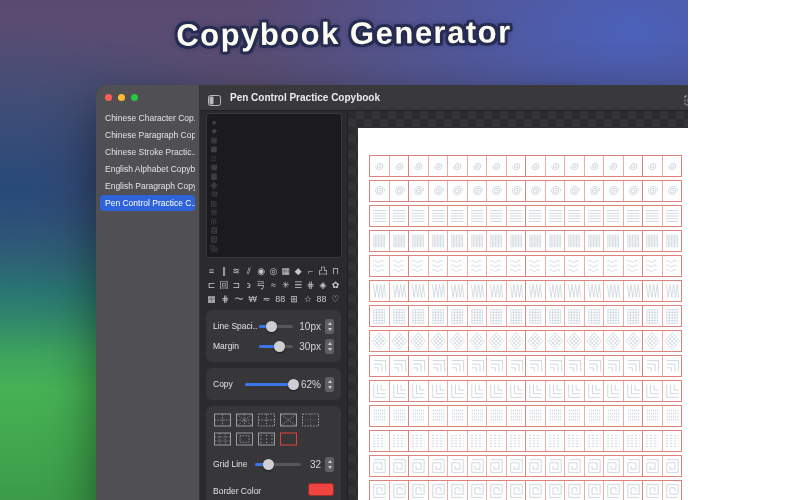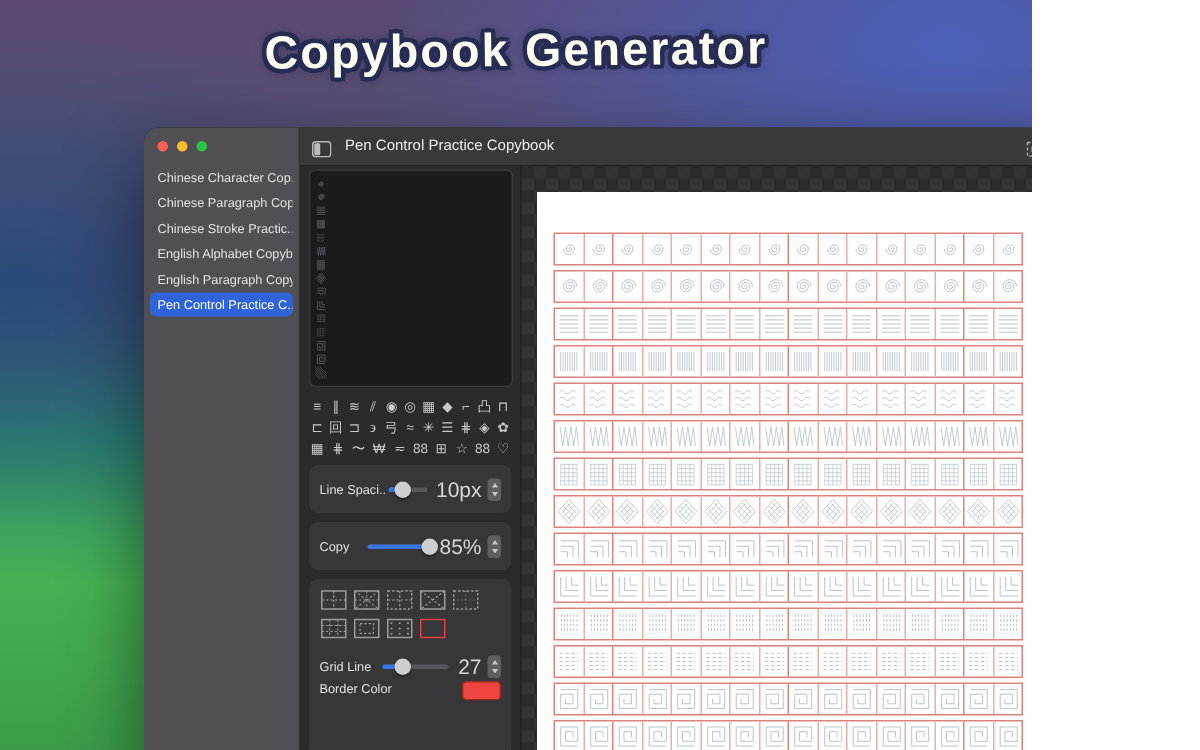--- a/index.html
+++ b/index.html
@@ -26,49 +26,49 @@
   .traffic { position:absolute; left:9px; top:9px; display:flex; gap:6px; }
   .tl { width:7px; height:7px; border-radius:50%; }
   .side-items { position:absolute; left:4px; right:4px; top:25px; }
   .side-item { height:16px; line-height:16px; padding:0 5px; font-size:8.5px; color:#e3e3e5;
     border-radius:4px; white-space:nowrap; overflow:hidden; margin-bottom:1px; }
   .side-item.sel { background:#2e63d9; color:#fff; }
   
   .titlebar { position:absolute; left:104px; right:0; top:0; height:26px; background:#39393b;
     border-bottom:1px solid #222; display:flex; align-items:center; padding:0 8px; }
   .tb-icon { width:13px; height:11px; margin-right:9px; color:#b9b9bc; flex:0 0 auto; }
-  .tb-title { font-size:10px; font-weight:normal; color:#ececee; white-space:nowrap; }
+  .tb-title { font-size:10px; font-weight:bold; color:#ececee; white-space:nowrap; }
   .tb-right { margin-left:auto; width:11px; height:11px; color:#a8a8ac; flex:0 0 auto; }
   
   .panel { position:absolute; left:104px; top:26px; width:148px; bottom:0; background:#2b2b2d;
     border-right:1px solid #202022; padding:2px 6px; }
   .preview { width:136px; height:145px; background:#1b1b1d; border:1px solid #39393c;
     border-radius:4px; padding:4px 3px; overflow:hidden; }
   .pvsvg { width:8px; height:9px; display:block; color:#939ca6; }
   .pat-rows { margin:6px 0 4px 0; }
   .pat-row { display:flex; justify-content:space-between; height:14px; align-items:center; }
   .pat-btn { font-size:9px; color:#c8c8ca; width:11px; text-align:center; line-height:12px; cursor:default; }
   .card { background:#37373a; border-radius:6px; padding:6px 7px; margin-bottom:6px; }
   .srow { display:flex; align-items:center; height:20px; }
   .slabel { font-size:8.5px; color:#e2e2e4; width:44px; white-space:nowrap; overflow:hidden; flex:0 0 auto; }
   .strack { position:relative; flex:1; height:3px; background:#56565b; border-radius:2px; margin:0 6px 0 2px; }
   .sfill { position:absolute; left:0; top:0; height:3px; border-radius:2px; background:#3a76e8; }
   .sthumb { position:absolute; top:-4px; width:11px; height:11px; border-radius:50%;
     background:#cfcfd3; box-shadow:0 1px 2px rgba(0,0,0,.5); }
-  .sval { font-size:14px; color:#d6d6d8; text-align:right; min-width:22px; flex:0 0 auto; }
+  .sval { font-size:10px; color:#d6d6d8; text-align:right; min-width:22px; flex:0 0 auto; }
   .stepper { width:9px; height:15px; background:#5e5e63; border-radius:2.5px; position:relative;
     margin-left:4px; flex:0 0 auto; }
   .stepper::before { content:""; position:absolute; left:2.5px; top:3px;
     border-left:2px solid transparent; border-right:2px solid transparent; border-bottom:3.5px solid #cbcbcf; }
   .stepper::after { content:""; position:absolute; left:2.5px; bottom:3px;
     border-left:2px solid transparent; border-right:2px solid transparent; border-top:3.5px solid #cbcbcf; }
   .gicons { display:flex; flex-wrap:wrap; gap:3px 3px; margin-bottom:7px; }
   .gicon { width:19px; height:16px; color:#9c9ca0; }
   .gicon.sel { color:#e4403c; }
-  .crow { display:flex; align-items:flex-start; height:22px; }
+  .crow { display:flex; align-items:flex-end; height:22px; }
   .clabel { font-size:8.5px; color:#e2e2e4; flex:1; }
   .swatch { width:26px; height:13px; border-radius:3px; border:1px solid rgba(0,0,0,.35); }
   
   .main { position:absolute; left:252px; top:26px; right:0; bottom:0; background-color:#2c2c2e;
     background-image:
       linear-gradient(45deg, #343436 25%, transparent 25%, transparent 75%, #343436 75%),
       linear-gradient(45deg, #343436 25%, transparent 25%, transparent 75%, #343436 75%);
     background-size:16px 16px; background-position:0 0, 8px 8px; }
   .page { position:absolute; left:10px; top:17px; width:334px; height:400px; background:#fff;
     padding:27px 0 0 11px; }
@@ -264,30 +264,39 @@
       <div class="card">
         <div class="srow">
           <span class="slabel">Line Spaci...</span>
           <span class="strack">
               <span class="sfill" style="width: 36%;"></span>
               <span class="sthumb" style="left: calc(36% - 5.5px);"></span>
             </span>
           <span class="sval">10px</span>
           <span class="stepper"></span>
         </div>
+        <div class="srow">
+          <span class="slabel">Margin</span>
+          <span class="strack">
+              <span class="sfill" style="width: 60%;"></span>
+              <span class="sthumb" style="left: calc(60% - 5.5px);"></span>
+            </span>
+          <span class="sval">30px</span>
+          <span class="stepper"></span>
+        </div>
       </div>
 
       <div class="card">
         <div class="srow">
           <span class="slabel" style="width:30px">Copy</span>
           <span class="strack">
               <span class="sfill" style="width: 100%;"></span>
               <span class="sthumb" style="left: calc(100% - 5.5px);"></span>
             </span>
-          <span class="sval">85%</span>
+          <span class="sval">62%</span>
           <span class="stepper"></span>
         </div>
       </div>
 
       <div class="card">
         <div class="gicons" id="grid-styles">
             <span class="gicon"><svg viewBox="0 0 19 15" width="19" height="16">
                 <rect x="1.5" y="1.5" width="16" height="12" fill="none" stroke="currentColor" stroke-width="1"></rect>
                 <path d="M9.5 1.5 V13.5 M1.5 7.5 H17.5" fill="none" stroke="currentColor" stroke-width="0.8" stroke-dasharray="1.6 1.3"></path>
               </svg></span>
@@ -330,21 +339,21 @@
             <span class="gicon sel"><svg viewBox="0 0 19 15" width="19" height="16">
                 <rect x="1.5" y="1.5" width="16" height="12" fill="none" stroke="currentColor" stroke-width="1"></rect>
               </svg></span>
           </div>
         <div class="srow">
           <span class="slabel" style="width:40px">Grid Line</span>
           <span class="strack">
               <span class="sfill" style="width: 30%;"></span>
               <span class="sthumb" style="left: calc(30% - 5.5px);"></span>
             </span>
-          <span class="sval" style="min-width:14px">27</span>
+          <span class="sval" style="min-width:14px">32</span>
           <span class="stepper"></span>
         </div>
         <div class="crow">
           <span class="clabel">Border Color</span>
           <span class="swatch" style="background: rgb(238, 69, 64);"></span>
         </div>
         <div class="crow">
           
           
         </div>

